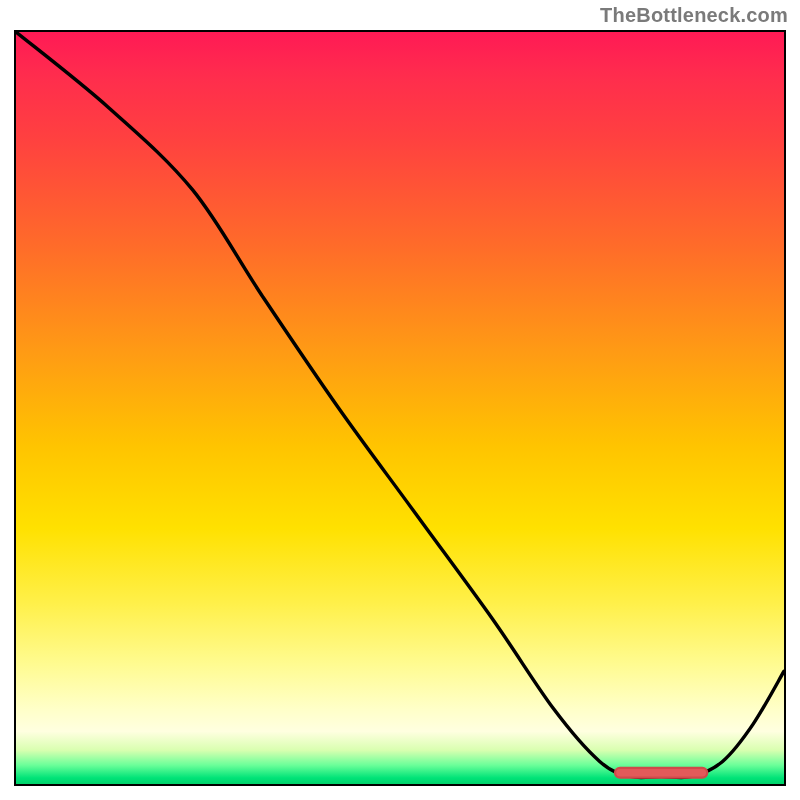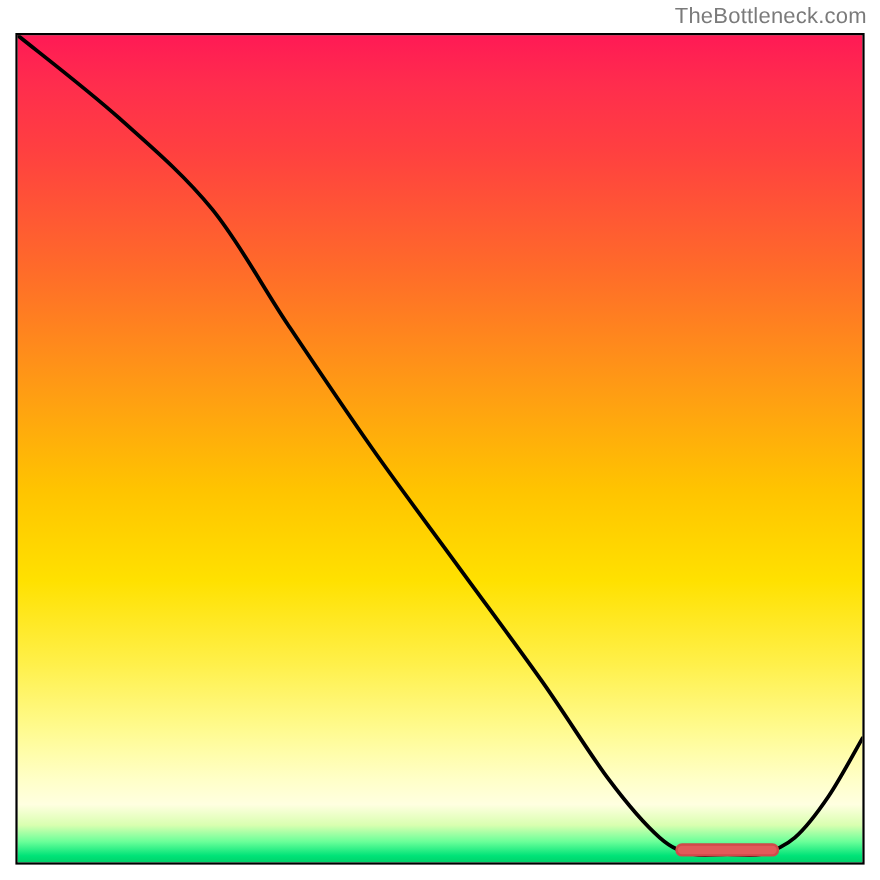--- a/index.html
+++ b/index.html
@@ -15,21 +15,21 @@
     position: relative;
     width: 800px;
     height: 800px;
   }
   .watermark {
     position: absolute;
     top: 4px;
     right: 12px;
     color: #7a7a7a;
     font-size: 20px;
-    font-weight: 400;
+    font-weight: 700;
     letter-spacing: 0.2px;
     z-index: 5;
   }
   .chart {
     position: absolute;
     left: 14px;
     top: 30px;
     width: 772px;
     height: 756px;
     background: linear-gradient(

